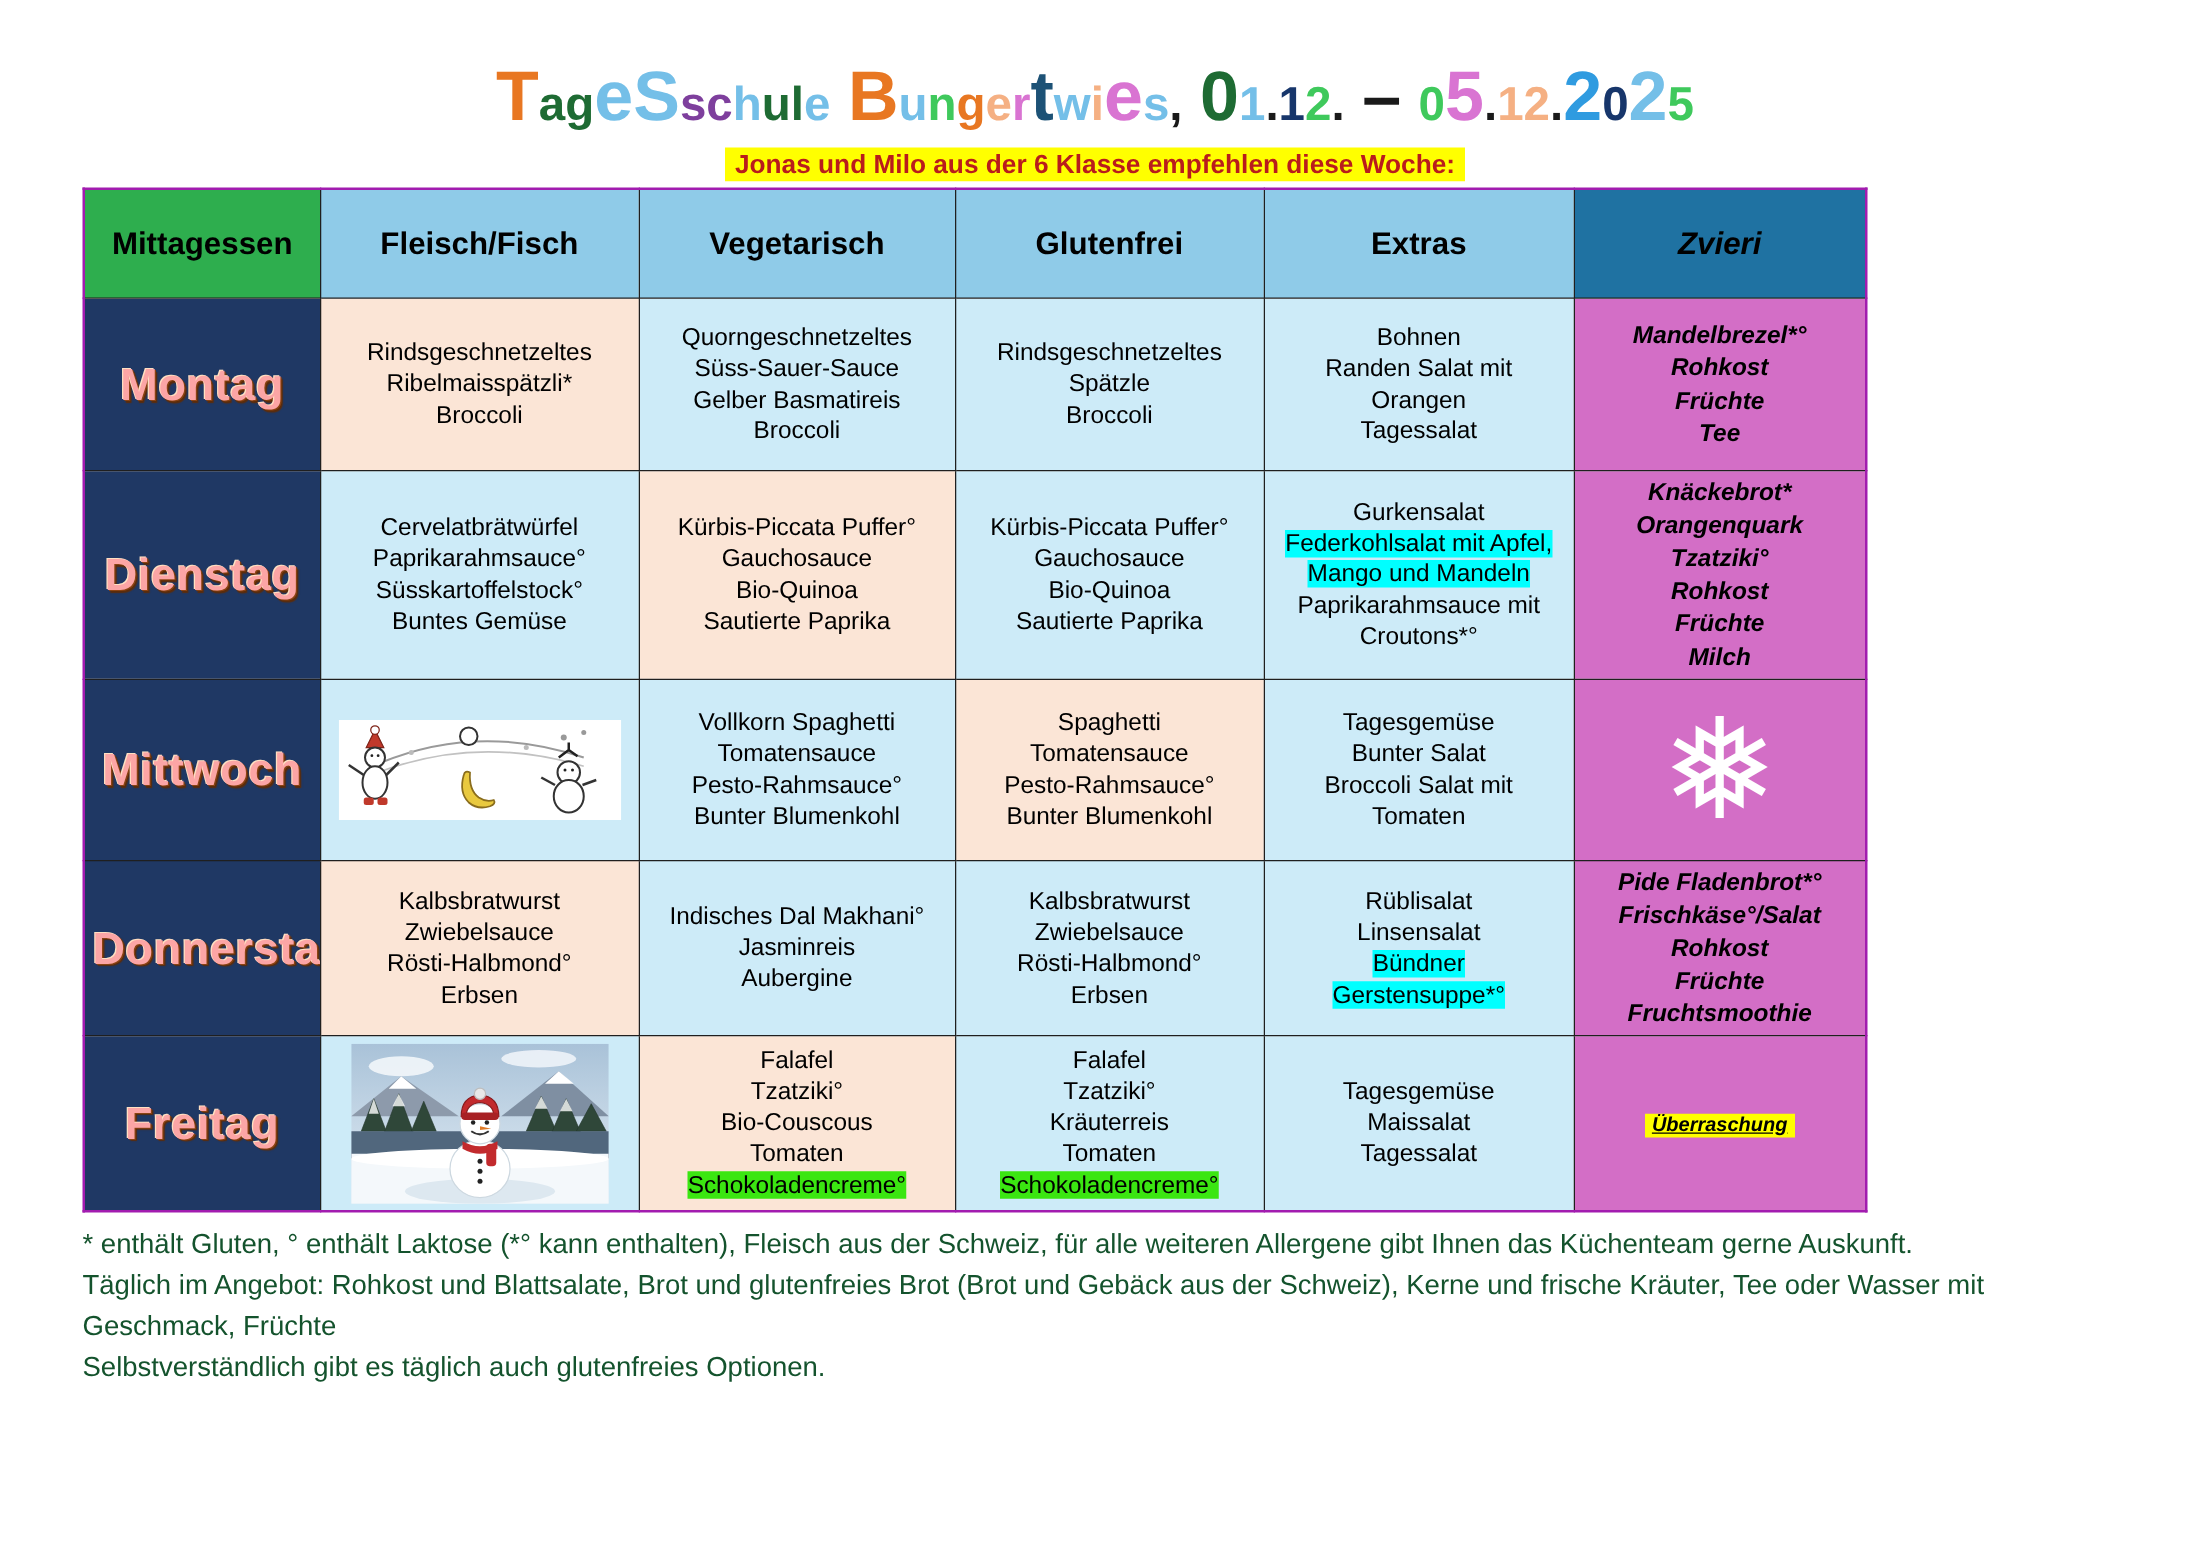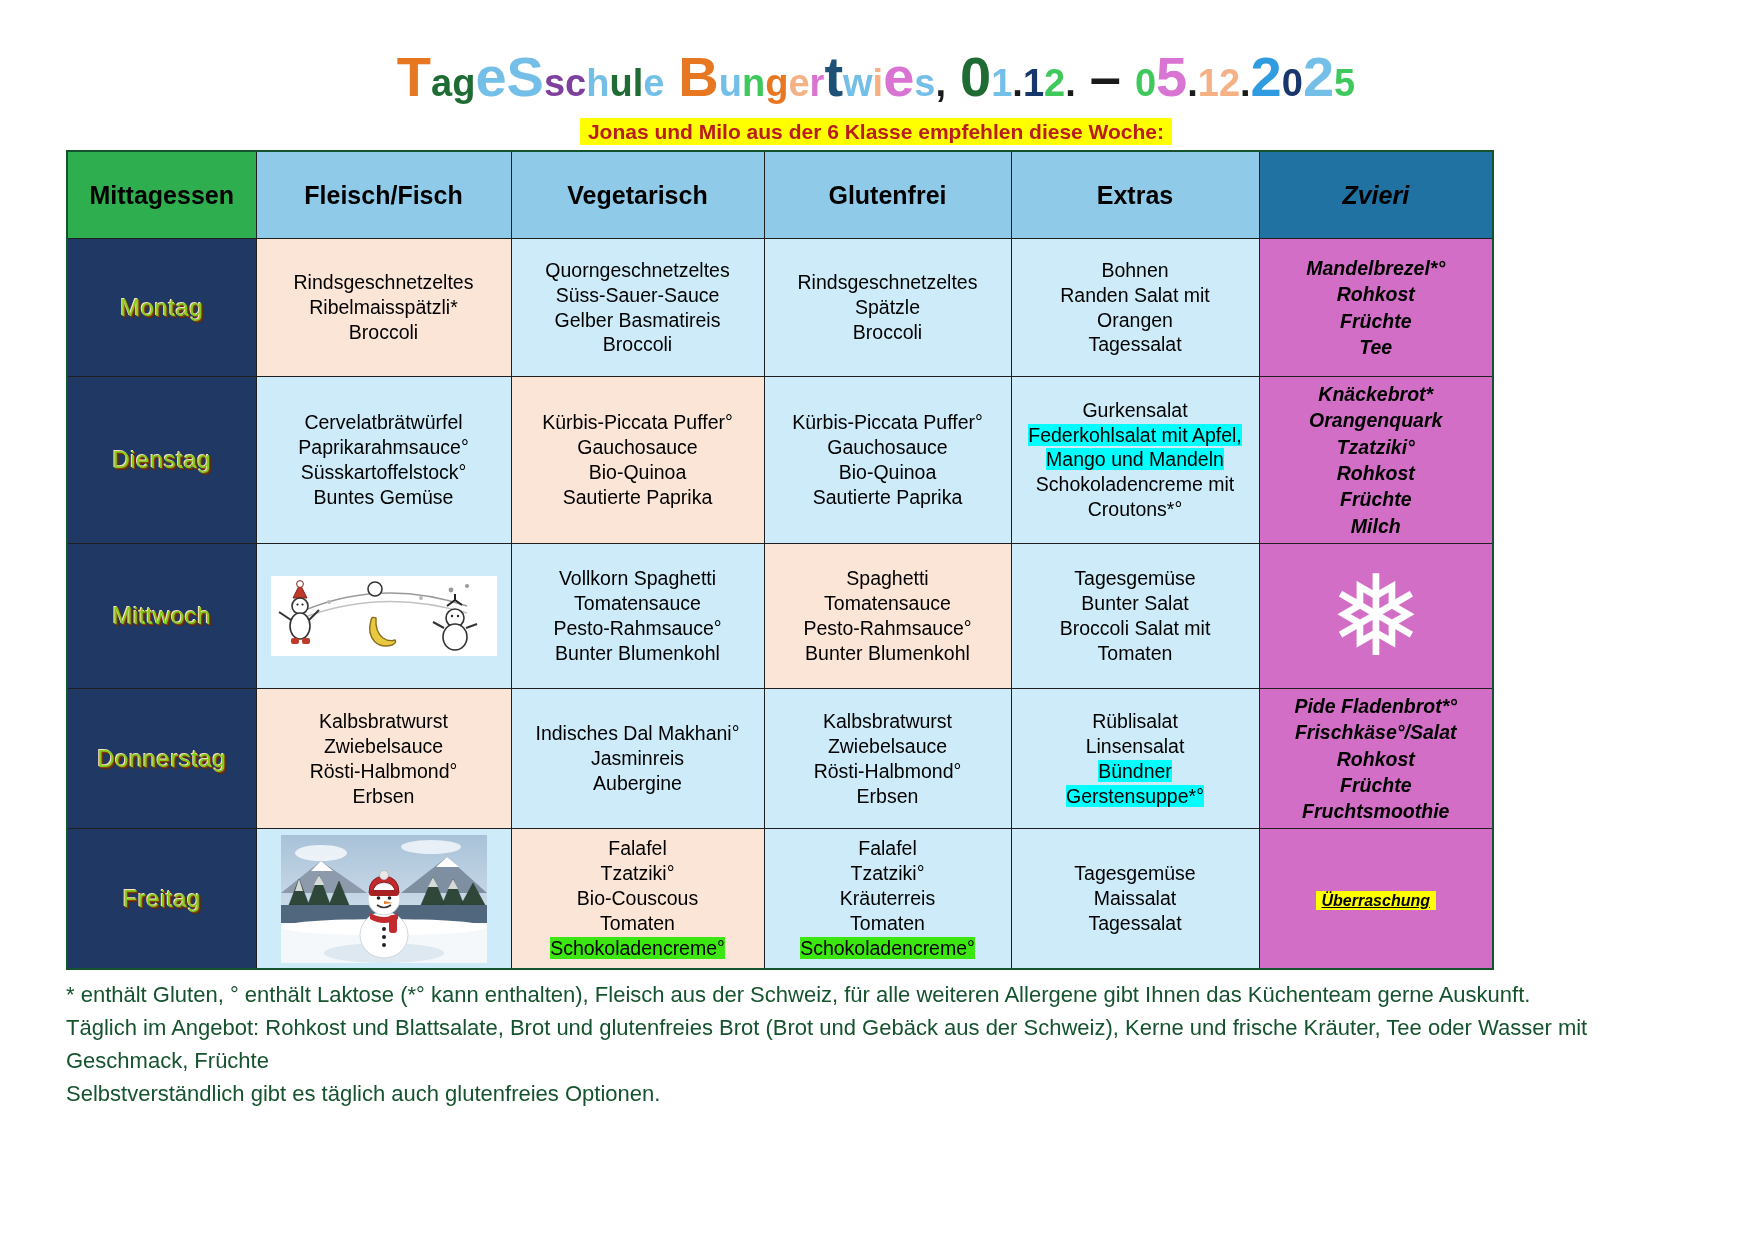--- a/index.html
+++ b/index.html
@@ -43,34 +43,34 @@
     table-layout:fixed;
     width:1426px;
   }
   table.menu th, table.menu td{
     border:1px solid #1f1f1f;
     text-align:center;
     vertical-align:middle;
     padding:4px 6px;
     overflow:hidden;
   }
-  table.menu{border:2px solid #14532d;}
+  table.menu{border:2px solid #a21caf;}
   thead th{font-size:25px;font-weight:bold;color:#000;height:78px;}
   th.col-mittagessen{background:var(--header_green,#2EAE4E);}
   th.col-fleisch-fisch,th.col-vegetarisch,th.col-glutenfrei,th.col-extras{background:var(--header_blue,#8FCBE8);}
   th.col-zvieri{background:var(--header_teal,#1F72A2);font-style:italic;}
   tbody th.day{background:var(--day_navy,#1F3864);}
   tbody tr:nth-child(1){height:138px;}
   tbody tr:nth-child(2){height:148px;}
   tbody tr:nth-child(3){height:145px;}
   tbody tr:nth-child(4){height:130px;}
   tbody tr:nth-child(5){height:140px;}
   .day-label{
-    font-size:24px;font-weight:normal;letter-spacing:.5px;
-    color:#84cc16;
+    font-size:36px;font-weight:bold;letter-spacing:.5px;
+    color:#fca5a5;
     text-shadow:-1px -1px 0 #ffe0c2, 1px 1px 0 #8a4212, 2px 2px 1px #5d2c09;
   }
   .bg-peach{background:var(--cell_peach,#FBE5D6);}
   .bg-blue{background:var(--cell_blue,#CDEBF8);}
   .bg-magenta{background:var(--cell_magenta,#D36EC6);}
   td .line{font-size:19.5px;line-height:1.28;color:#000;}
   td.zvieri .line{font-weight:bold;font-style:italic;line-height:1.35;}
   .hl-cyan{background:var(--hl_cyan,#00FFFF);}
   .hl-green{background:var(--hl_green,#3BE611);}
   .hl-yellow{background:var(--hl_yellow,#FFFF00);padding:1px 6px;}
@@ -170,21 +170,21 @@
           <td class="bg-blue">
             <div class="line"><span class="">Kürbis-Piccata Puffer°</span></div>
             <div class="line"><span class="">Gauchosauce</span></div>
             <div class="line"><span class="">Bio-Quinoa</span></div>
             <div class="line"><span class="">Sautierte Paprika</span></div>
           </td>
           <td class="bg-blue">
             <div class="line"><span class="">Gurkensalat</span></div>
             <div class="line"><span class="hl-cyan">Federkohlsalat mit Apfel,</span></div>
             <div class="line"><span class="hl-cyan">Mango und Mandeln</span></div>
-            <div class="line"><span class="">Schokoladencreme mit</span></div>
+            <div class="line"><span class="">Paprikarahmsauce mit</span></div>
             <div class="line"><span class="">Croutons*°</span></div>
           </td>
           <td class="bg-magenta zvieri">
             <div class="line"><span class="">Knäckebrot*</span></div>
             <div class="line"><span class="">Orangenquark</span></div>
             <div class="line"><span class="">Tzatziki°</span></div>
             <div class="line"><span class="">Rohkost</span></div>
             <div class="line"><span class="">Früchte</span></div>
             <div class="line"><span class="">Milch</span></div>
           </td>

